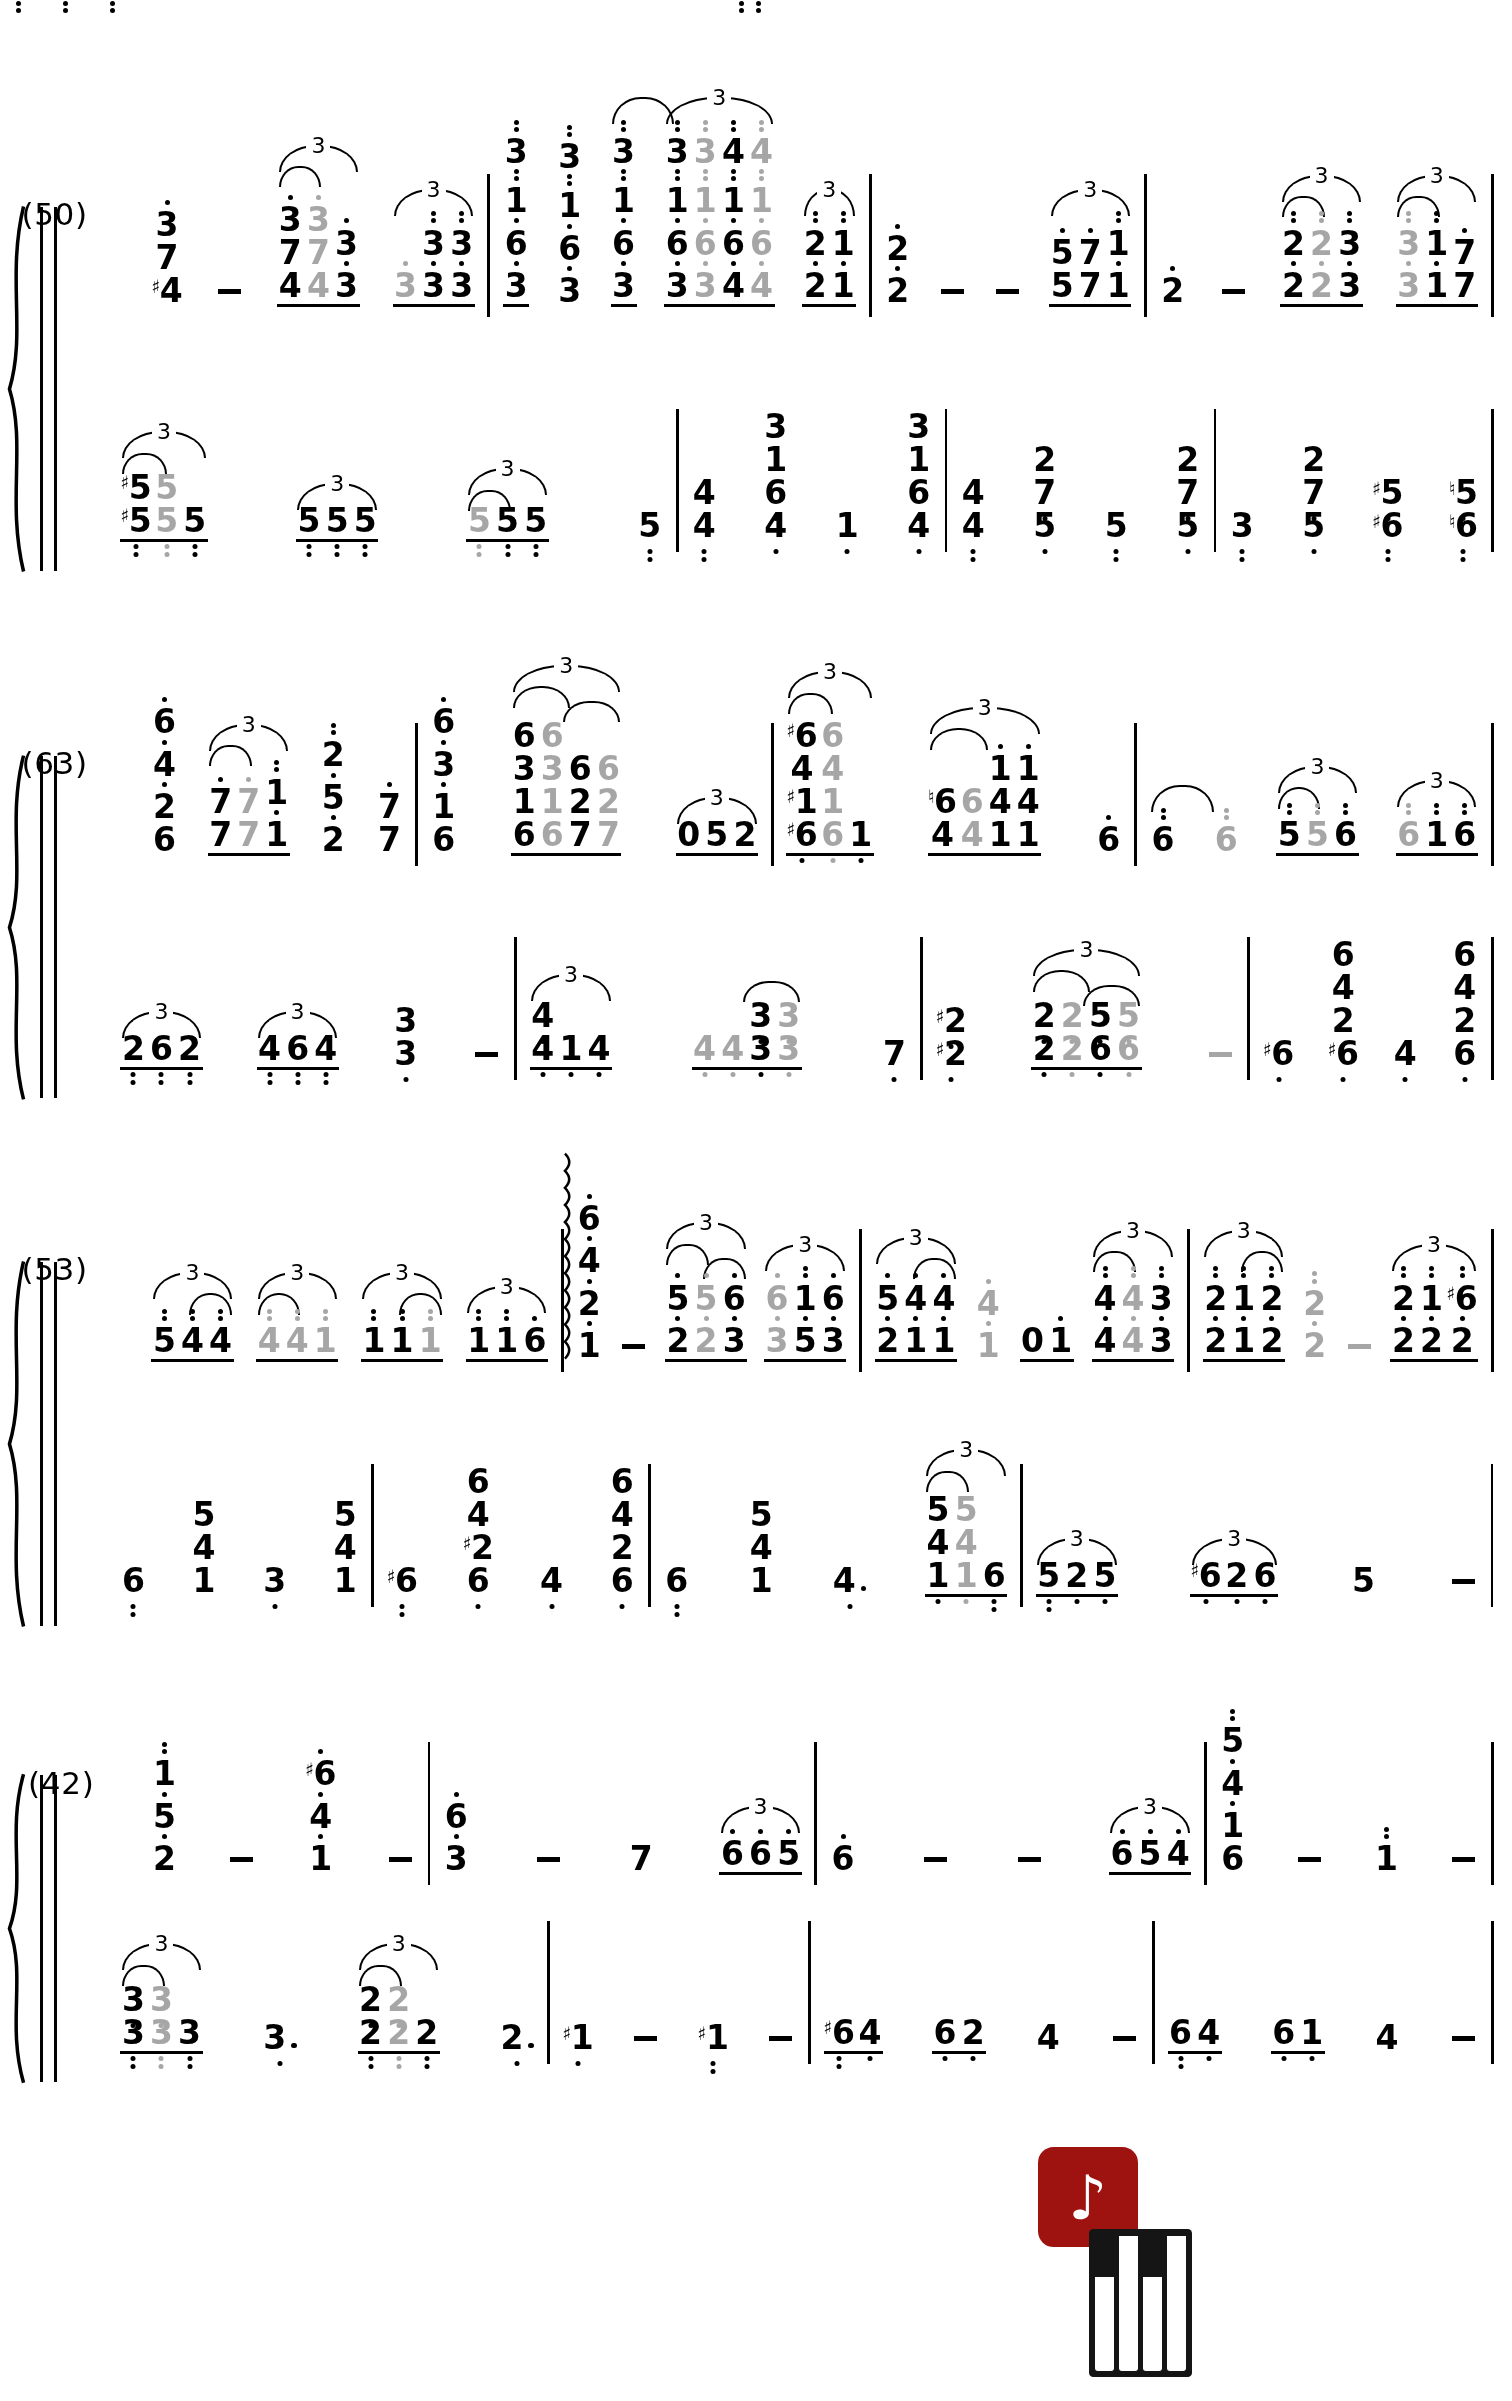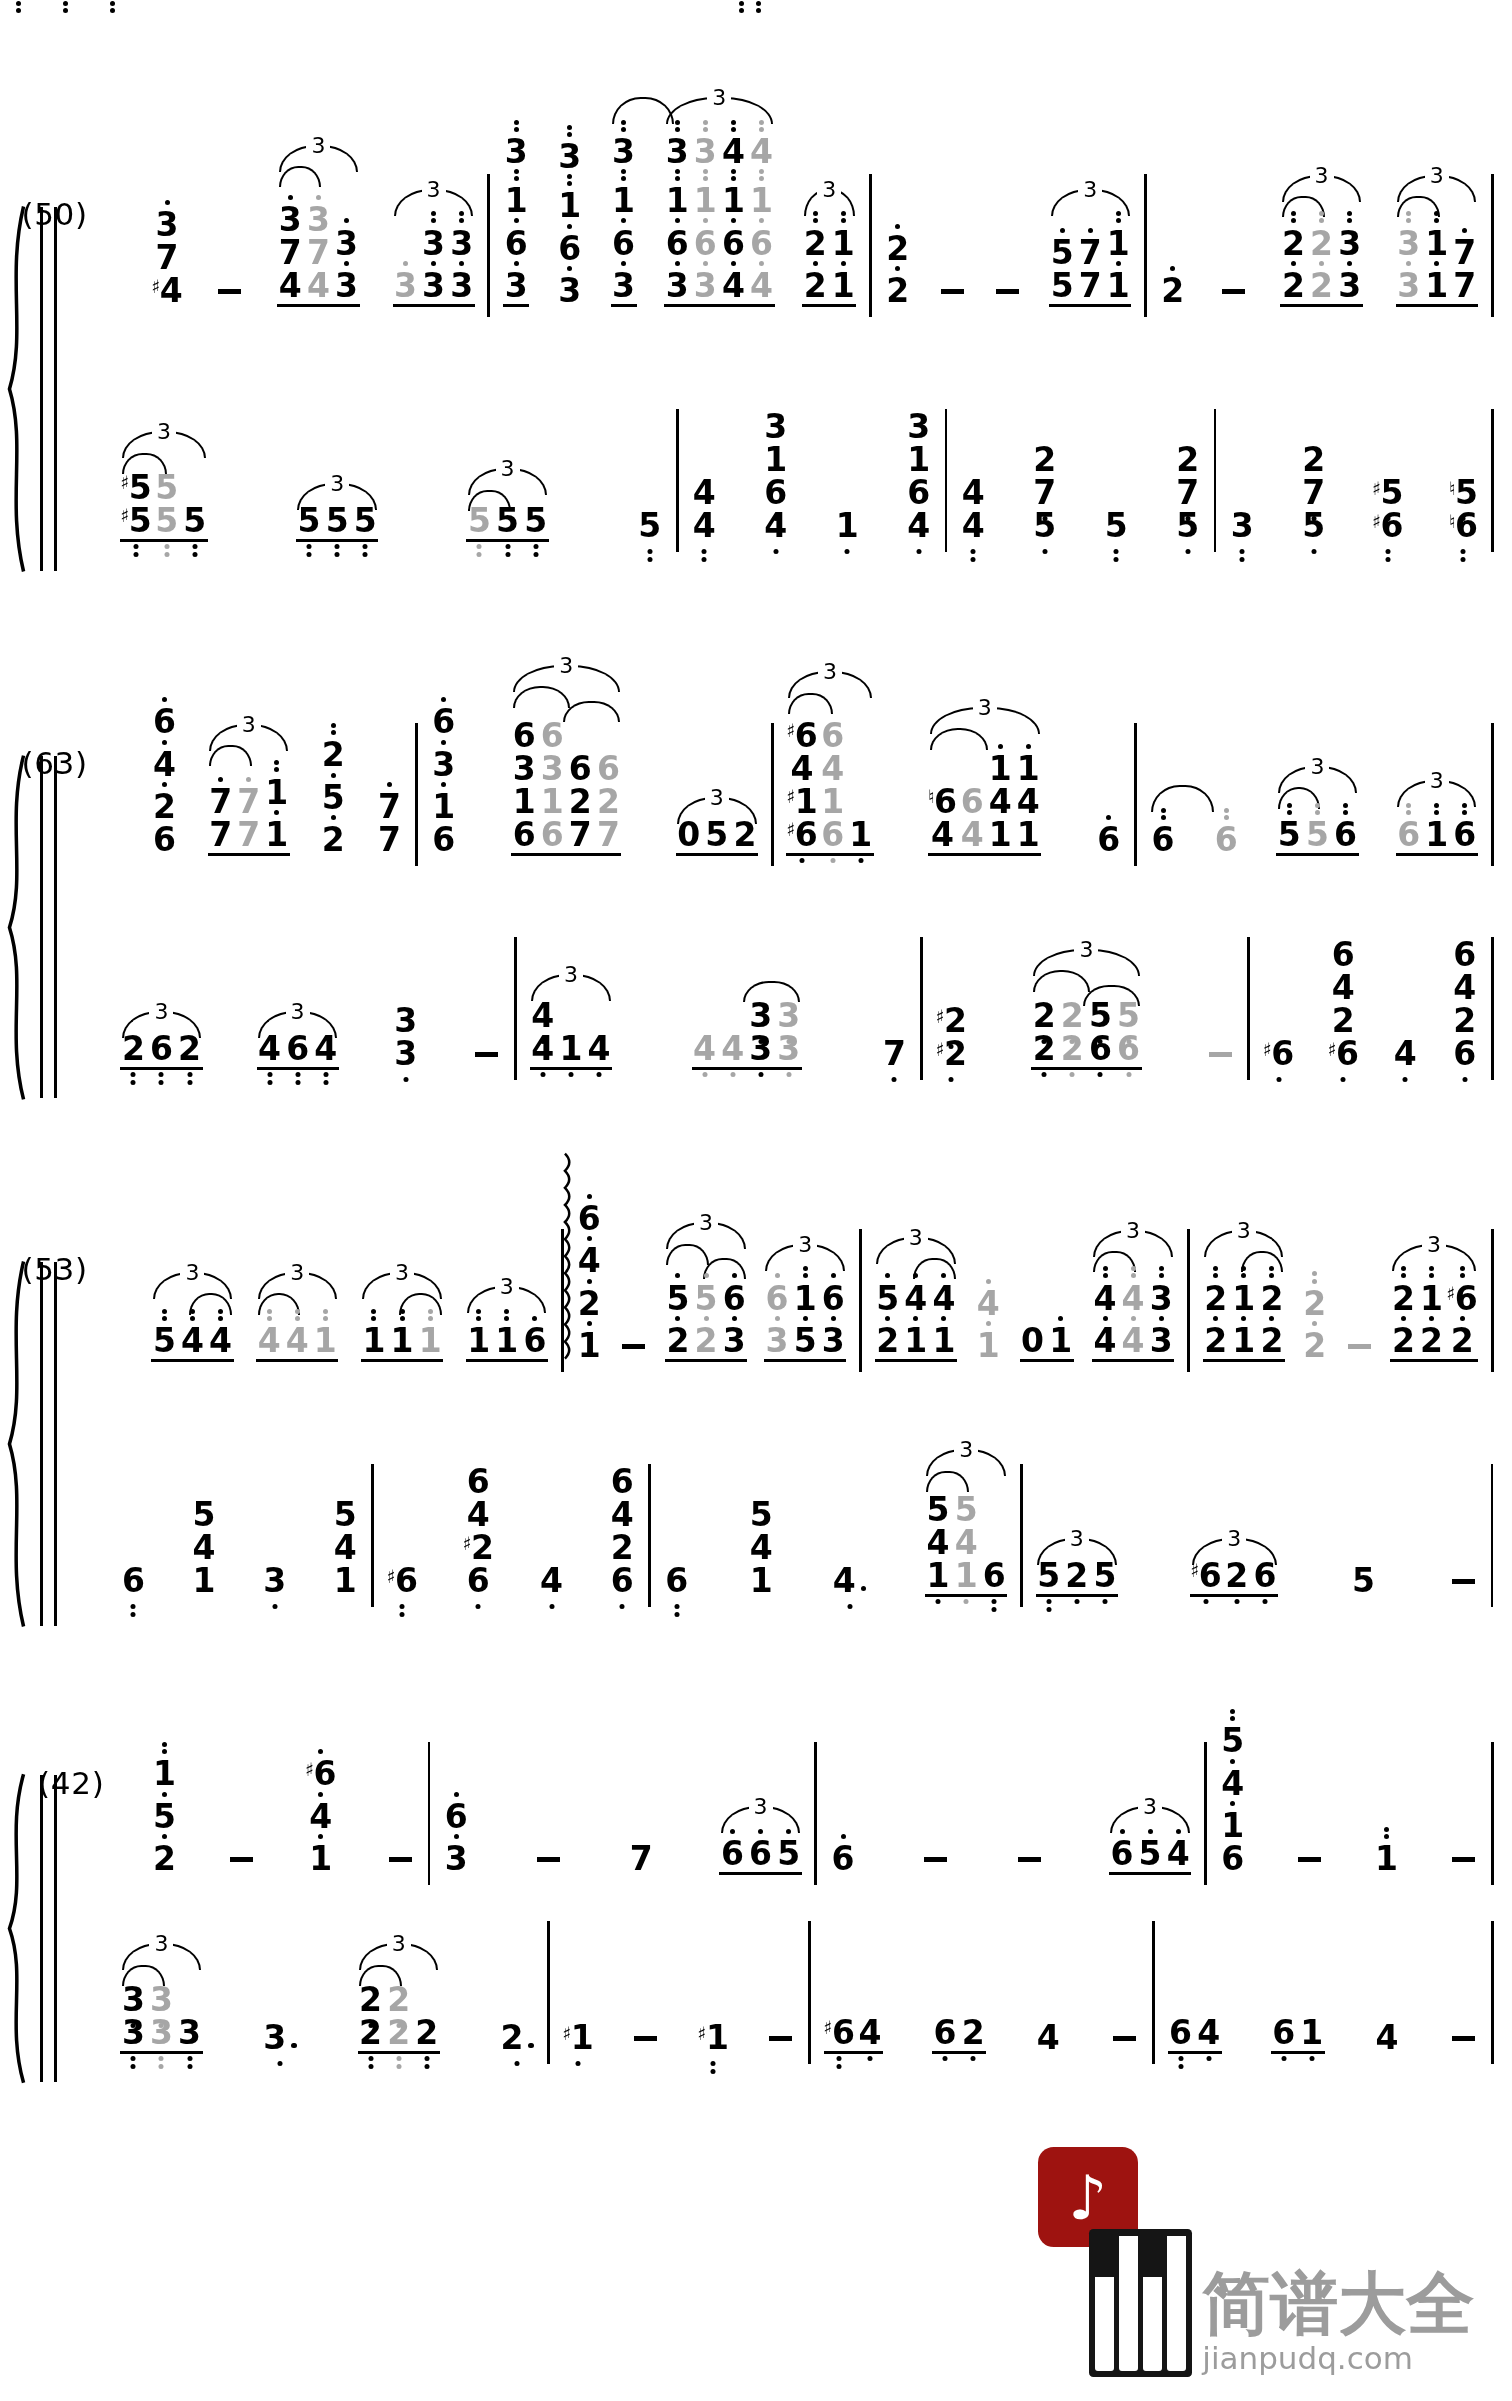--- a/index.html
+++ b/index.html
@@ -66,24 +66,20 @@
           <span>♪</span>
         </div>
     </div>
     <div class="row2">
       <div class="keys">
           <i></i>
           <i class="blk"></i>
           <i></i>
           <i class="blk"></i>
         </div>
-      <div class="wmtxt">
-        <div class="site">简谱大全</div>
-        <div class="url">jianpudq.com</div>
-      </div>
     </div>
   </div>
 <div class="system">
       <div class="syslabel" style="left: 21.4px; top: 196px;">(50)</div>
       <svg width="31" height="378" class="bracesvg" style="top: 200px;" viewBox="0 0 44 530">
         <path d="M 32 6 C 8 106 36 185.5 12 265 C 36 344.5 8 424 32 524" fill="none" stroke="#000" stroke-width="5"></path>
       </svg>
       <div class="dbar" style="top: 207px; height: 364px;"></div>
       <div class="voice" style="top: 61px; height: 246px; left: 66px; right: 18.5px;">
         <div class="meas first-top" style="flex-grow: 10;">
@@ -3366,21 +3362,21 @@
                   <div class="dash"></div>
                 </div>
               </div>
             </div>
           </div>
         </div>
         <div class="bar"></div>
       </div>
     </div>
     <div class="system">
-      <div class="syslabel" style="left: 38px; top: 1765px;">(42)</div>
+      <div class="syslabel" style="left: 28px; top: 1765px;">(42)</div>
       <svg width="31" height="321" class="bracesvg" style="top: 1768px;" viewBox="0 0 44 450">
         <path d="M 32 6 C 8 90 36 157.5 12 225 C 36 292.5 8 360 32 444" fill="none" stroke="#000" stroke-width="5"></path>
       </svg>
       <div class="dbar" style="top: 1775px; height: 307px;"></div>
       <div class="voice" style="top: 1629px; height: 246px; left: 66px; right: 18.5px;">
         <div class="meas first-top" style="flex-grow: 6;">
           <div class="grp">
             <div class="cols">
               <div class="colx" style="display: flex; flex-direction: column; align-items: center; justify-content: flex-end;">
                 <div class="cell">

